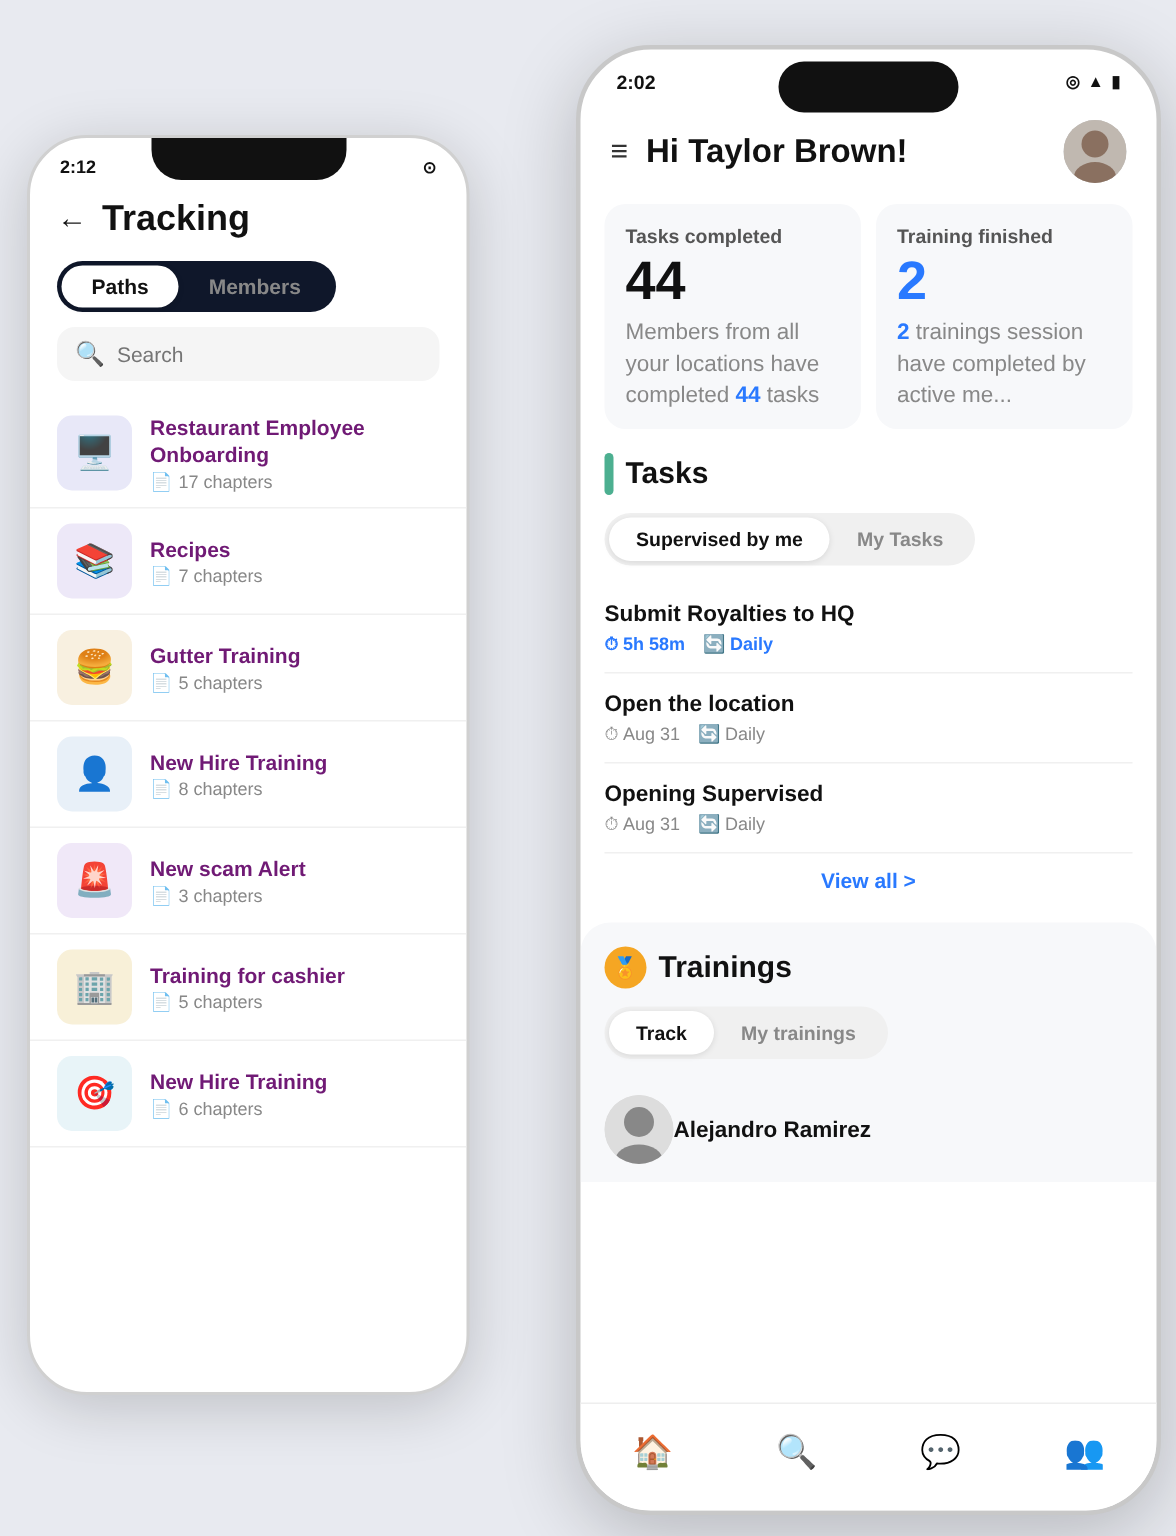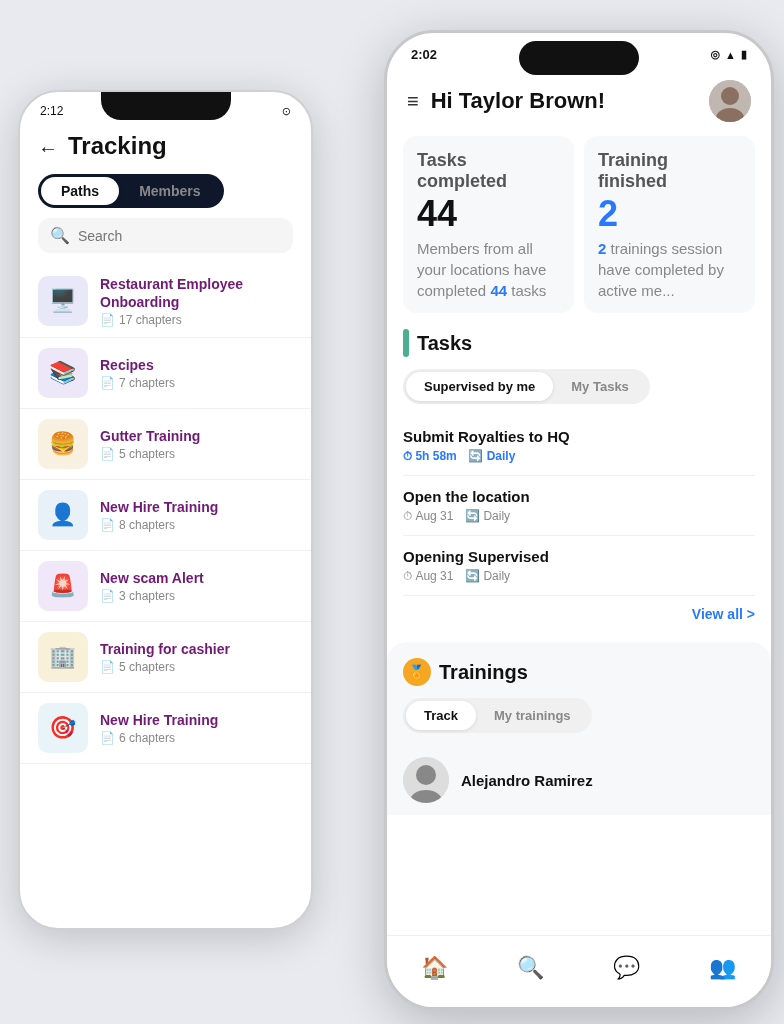--- a/index.html
+++ b/index.html
@@ -27,21 +27,21 @@
       box-shadow: 0 8px 40px rgba(0,0,0,0.18);
       overflow: hidden;
       border: 2px solid #d0d0d0;
     }
     .phone-left .status-bar {
       display: flex;
       align-items: flex-end;
       justify-content: space-between;
       padding: 12px 20px 4px;
       font-size: 12px;
-      font-weight: 400;
+      font-weight: 700;
       color: #111;
     }
     .phone-left .notch {
       position: absolute;
       top: 0;
       left: 50%;
       transform: translateX(-50%);
       width: 130px;
       height: 28px;
       background: #111;
@@ -224,21 +224,21 @@
       margin: 0 16px 16px;
       gap: 10px;
     }
     .stat-card {
       flex: 1;
       background: #f7f8fa;
       border-radius: 14px;
       padding: 14px 14px 12px;
     }
     .stat-label {
-      font-size: 18px;
+      font-size: 13px;
       font-weight: 600;
       color: #555;
       margin-bottom: 4px;
     }
     .stat-number {
       font-size: 36px;
       font-weight: 800;
       color: #111;
       line-height: 1;
       margin-bottom: 6px;
@@ -314,39 +314,38 @@
       font-size: 12px;
       color: #888;
     }
     .task-meta-item {
       display: flex;
       align-items: center;
       gap: 3px;
     }
     .task-meta-item.blue { color: #2979ff; font-weight: 600; }
     .view-all {
-      text-align: right;
+      text-align: center;
       padding: 10px 0 6px;
       font-size: 14px;
       font-weight: 600;
       color: #2979ff;
       cursor: pointer;
     }
 
     
     .trainings-section {
       background: #f7f8fa;
       border-radius: 20px 20px 0 0;
       padding: 16px 16px 0;
       margin: 0 0;
     }
     .person-row {
       display: flex;
       align-items: center;
-      gap: 12px;
       padding: 12px 0;
     }
     .person-avatar {
       width: 46px;
       height: 46px;
       border-radius: 50%;
       background: #ddd;
       display: flex;
       align-items: center;
       justify-content: center;

